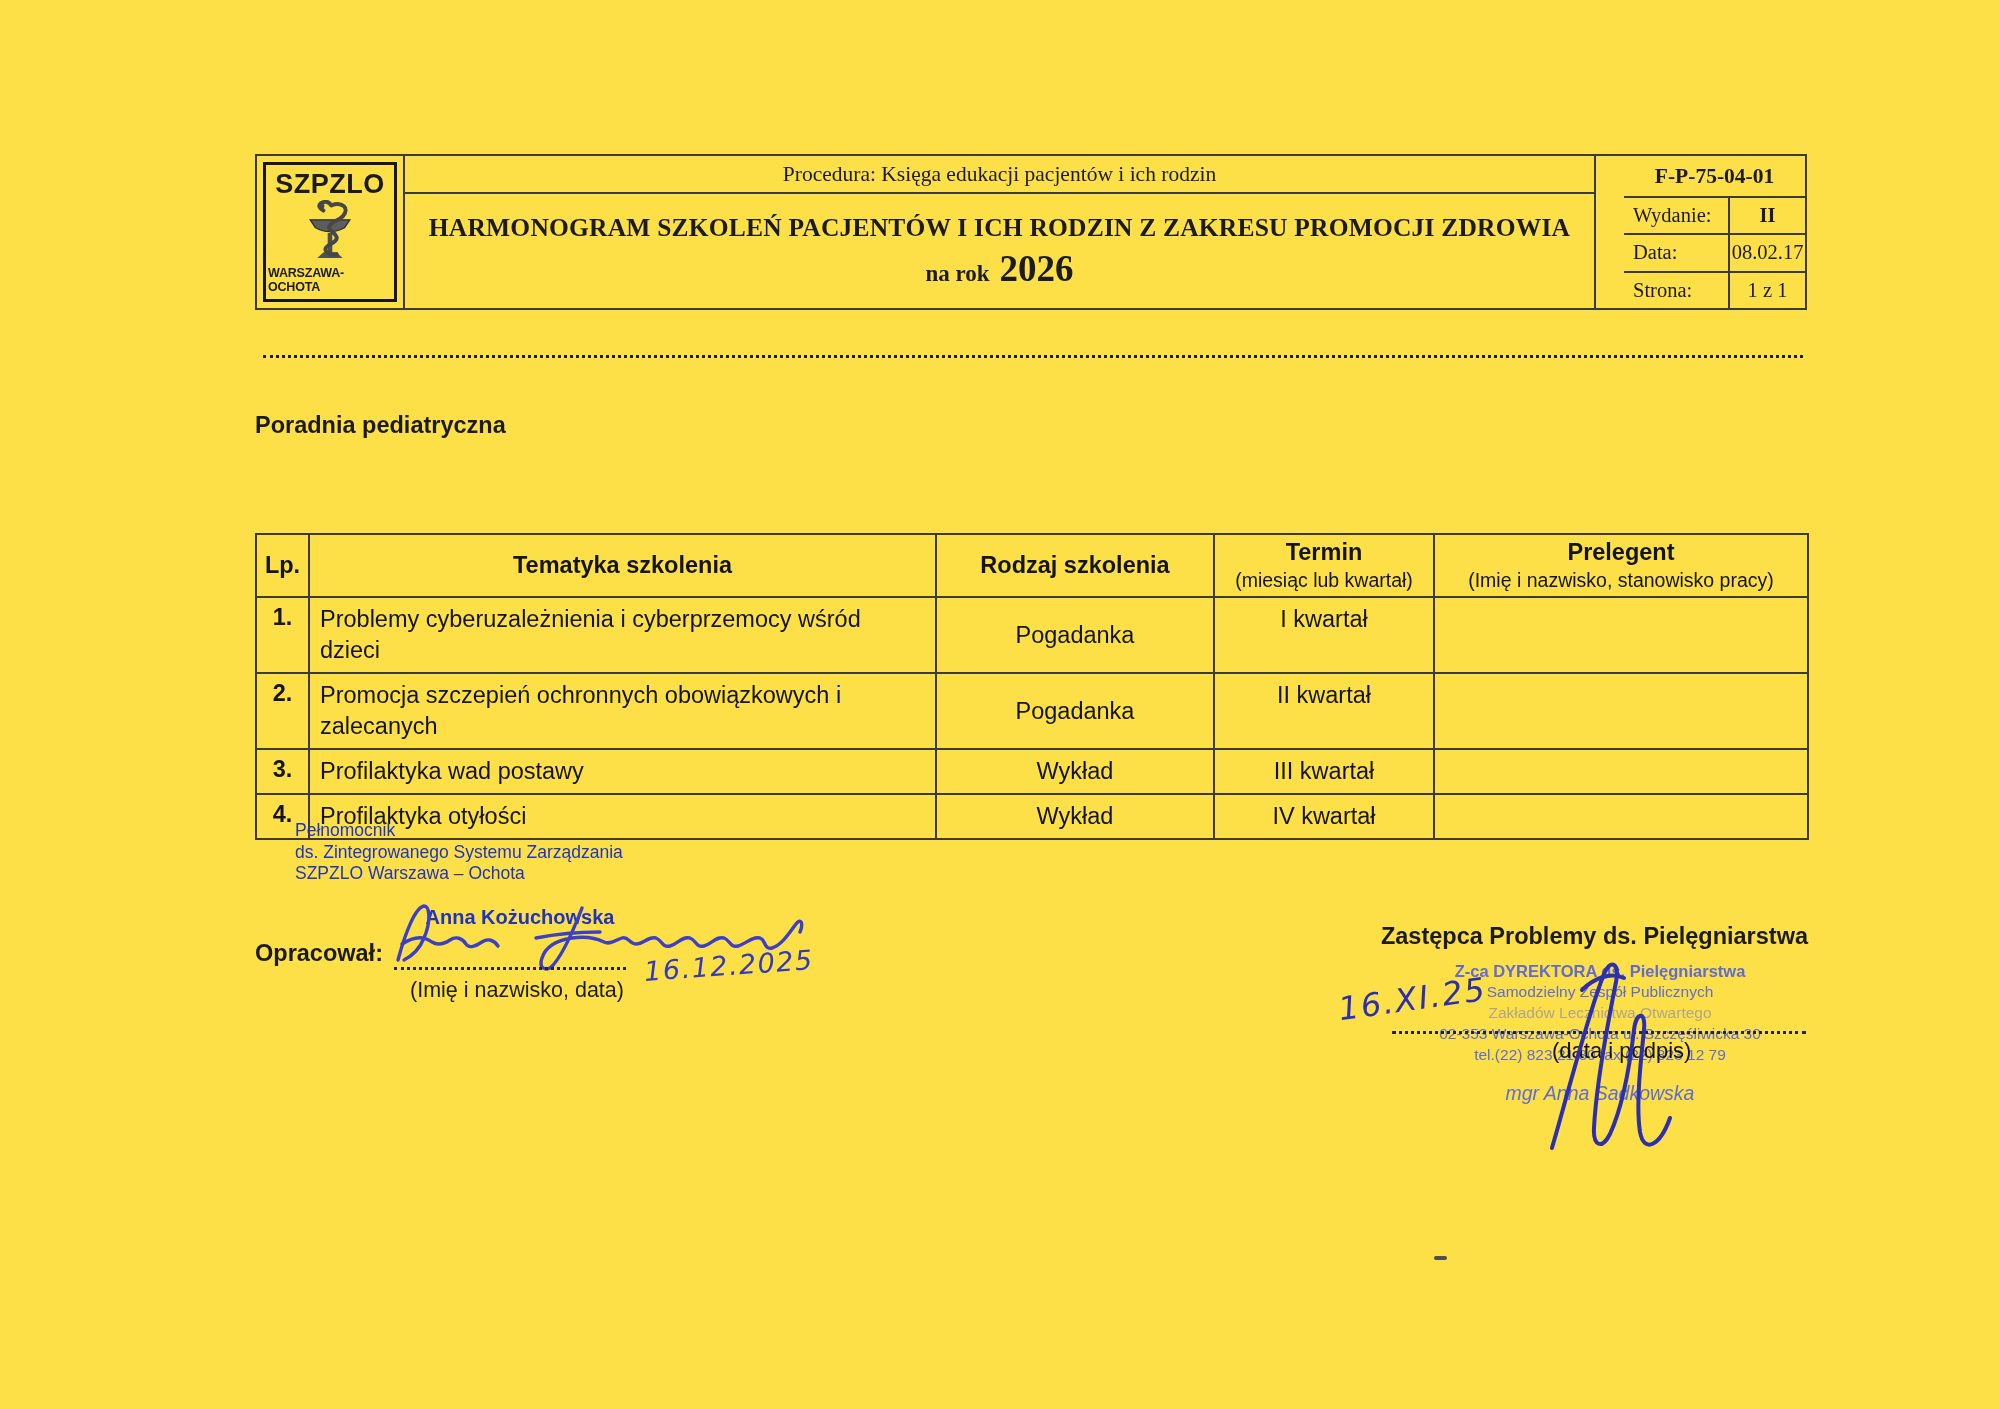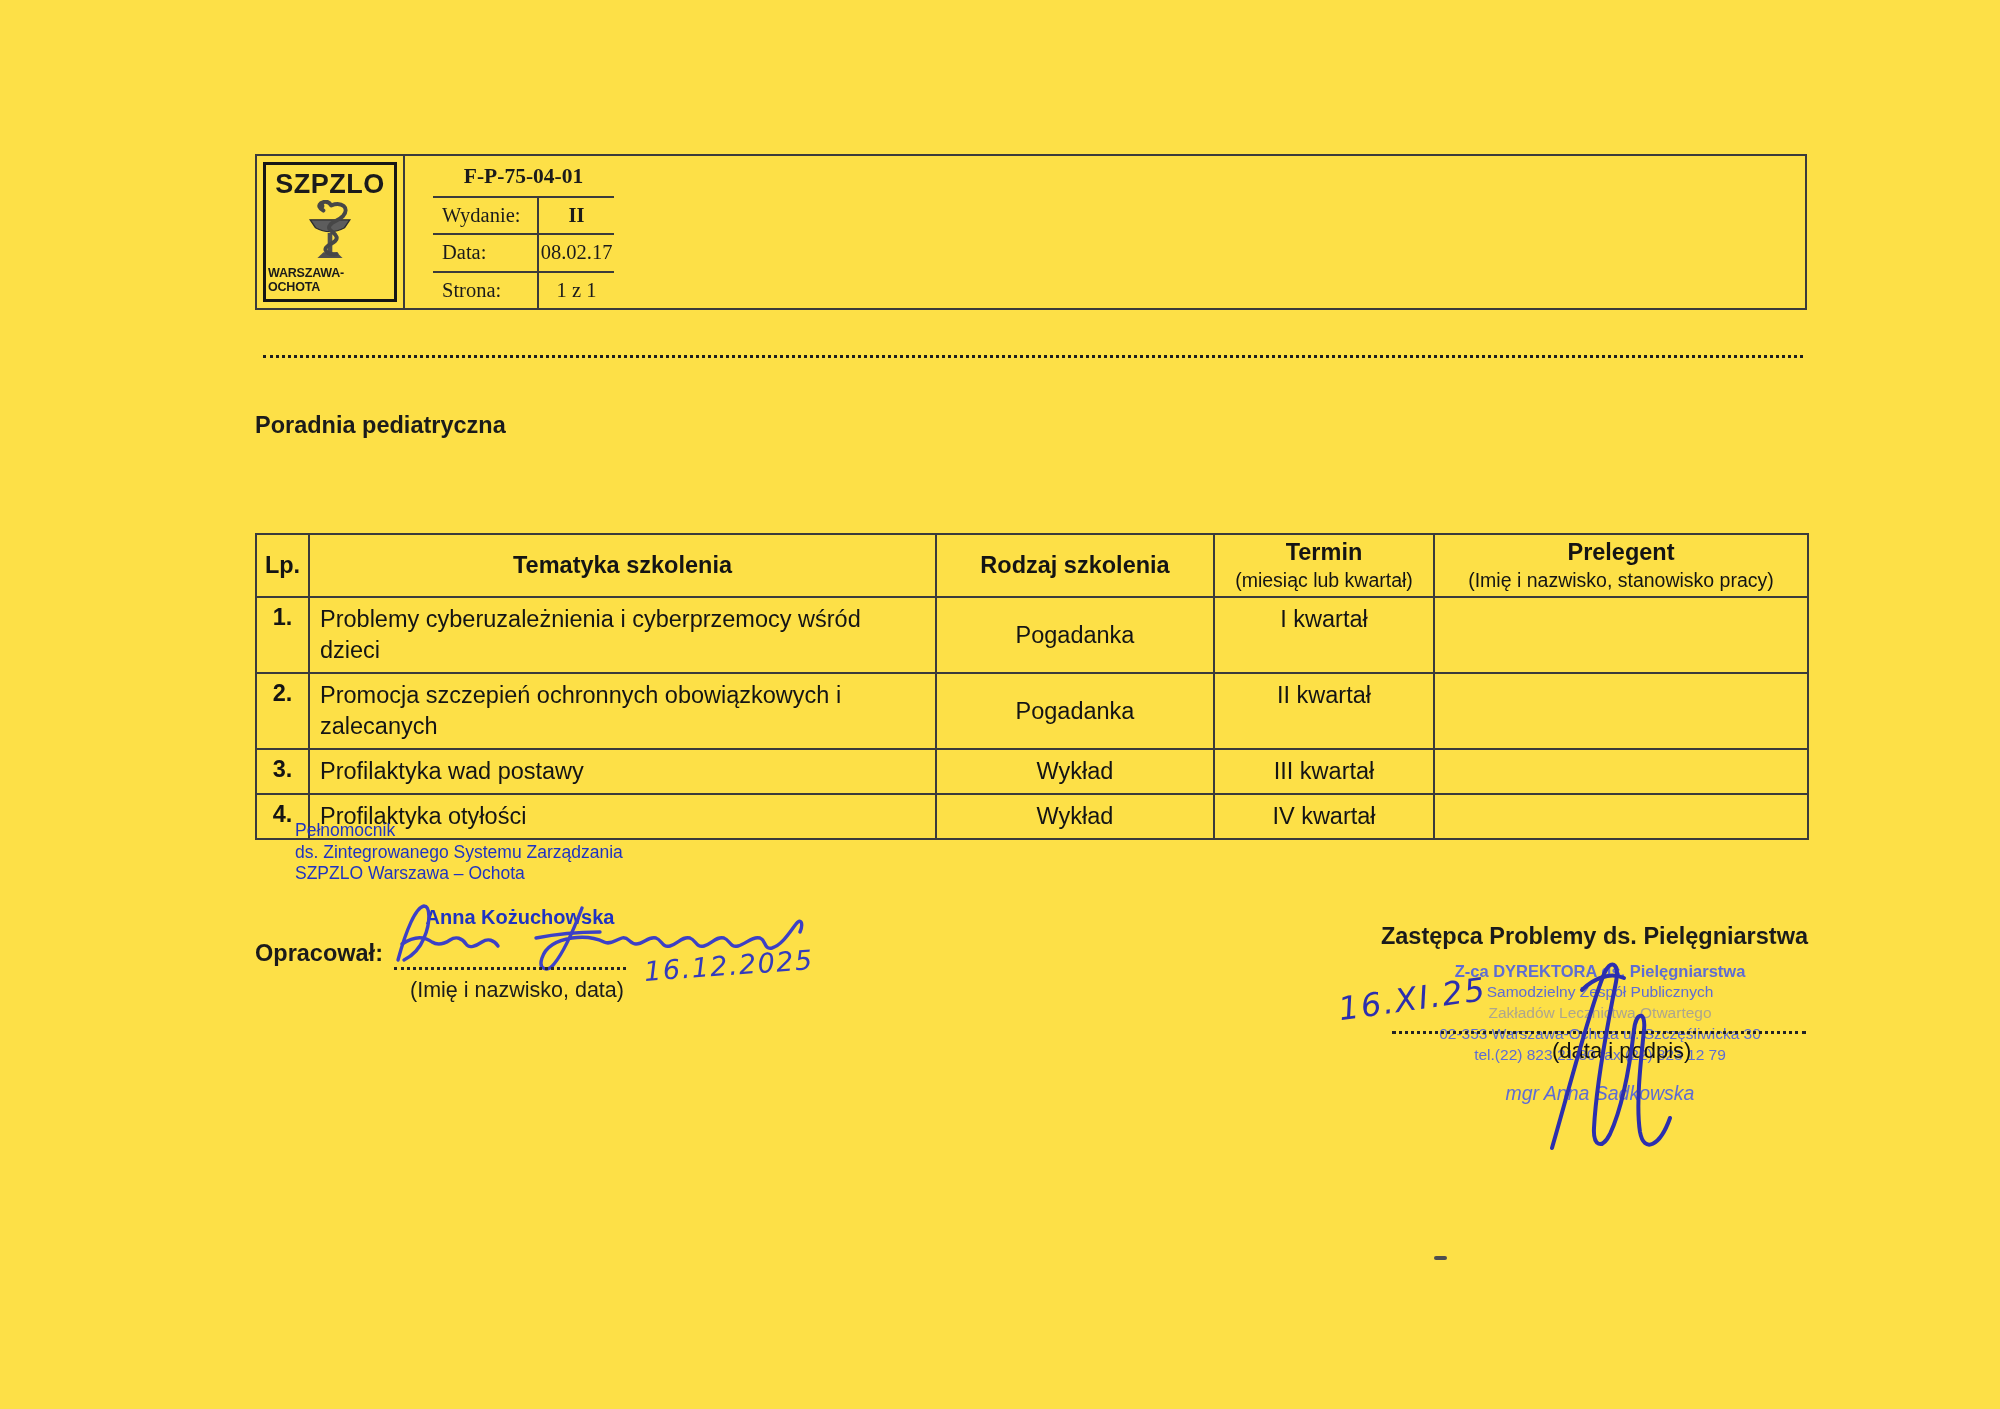--- a/index.html
+++ b/index.html
@@ -94,20 +94,30 @@
           <path d="M20 30 L80 30 L72 42 Q50 54 28 42 Z" fill="#5d5d5d" stroke="#2d2d2d" stroke-width="2"></path>
           <rect x="46.5" y="50" width="7" height="30" fill="#4f4f4f"></rect>
           <path d="M31 88 L69 88 L60 79 L40 79 Z" fill="#4f4f4f"></path>
           <path d="M40 16 Q30 10 36 5 Q46 -1 52 8" fill="none" stroke="#474747" stroke-width="6" stroke-linecap="round"></path>
           <path d="M52 8 C68 2 80 12 70 24 C63 32 54 32 50 38 C44 46 58 48 60 56 C62 64 48 66 44 72 C40 78 50 84 60 82" fill="none" stroke="#474747" stroke-width="6" stroke-linecap="round"></path>
           <circle cx="37" cy="9" r="4.5" fill="#474747"></circle>
         </svg>
         <div class="logo-city">WARSZAWA-OCHOTA</div>
       </div>
     </div>
+    <div class="hdr-center">
+      <div class="hdr-proc">Procedura: Księga edukacji pacjentów i ich rodzin</div>
+      <div class="hdr-title-area">
+        <div class="hdr-title">HARMONOGRAM SZKOLEŃ PACJENTÓW I ICH RODZIN Z ZAKRESU PROMOCJI ZDROWIA</div>
+        <div class="hdr-year">
+          <span>na rok</span>
+          <span class="yr">2026</span>
+        </div>
+      </div>
+    </div>
     <div class="hdr-info">
       <div class="info-code">F-P-75-04-01</div>
       <div class="info-row">
         <div class="info-label">Wydanie:</div>
         <div class="info-value bold">II</div>
       </div>
       <div class="info-row">
         <div class="info-label">Data:</div>
         <div class="info-value">08.02.17</div>
       </div>

